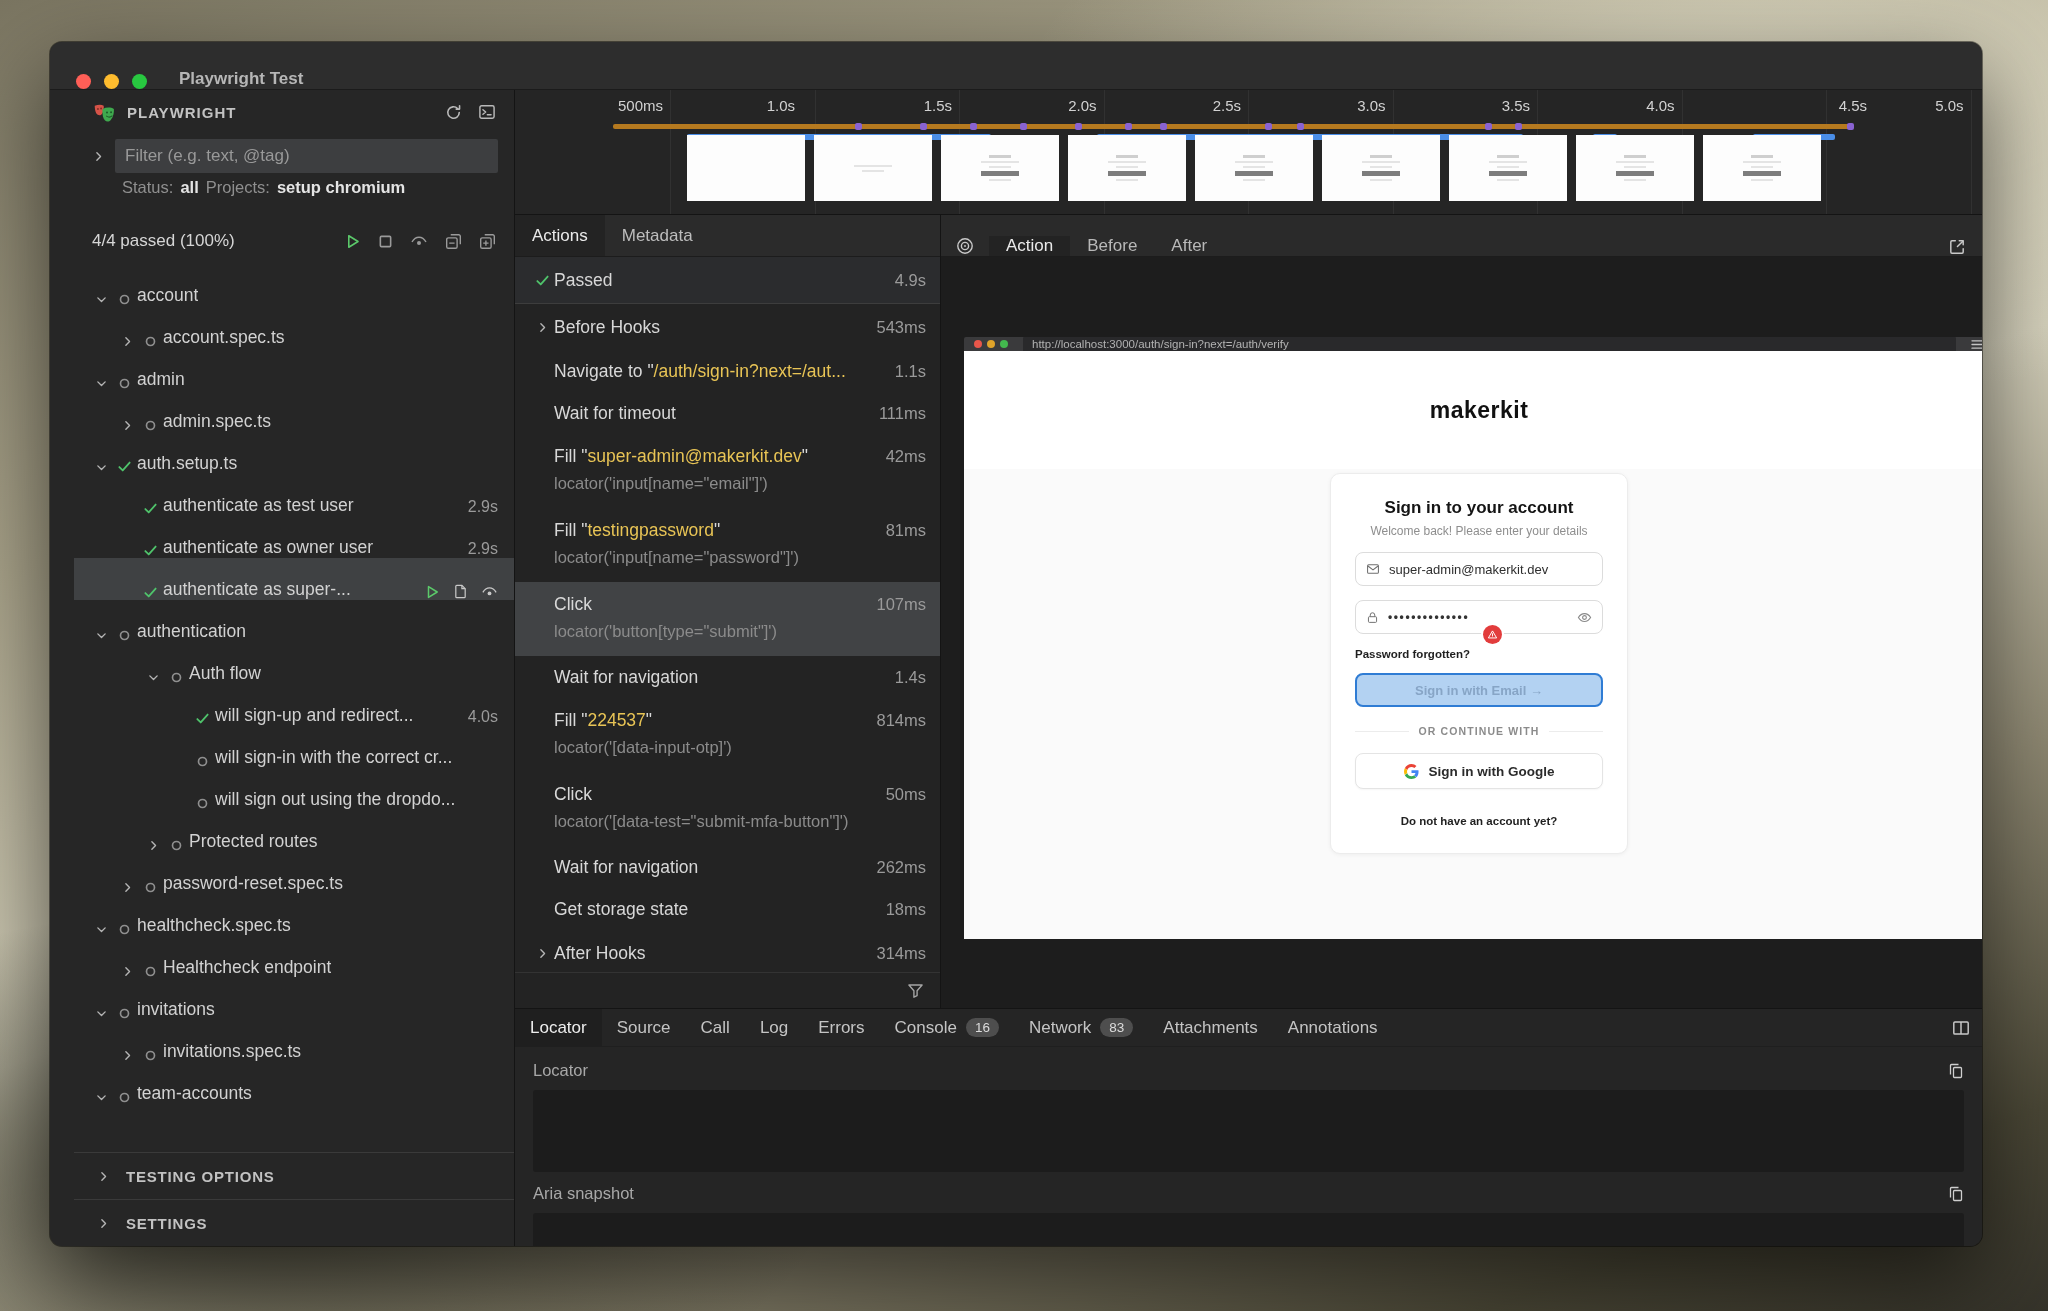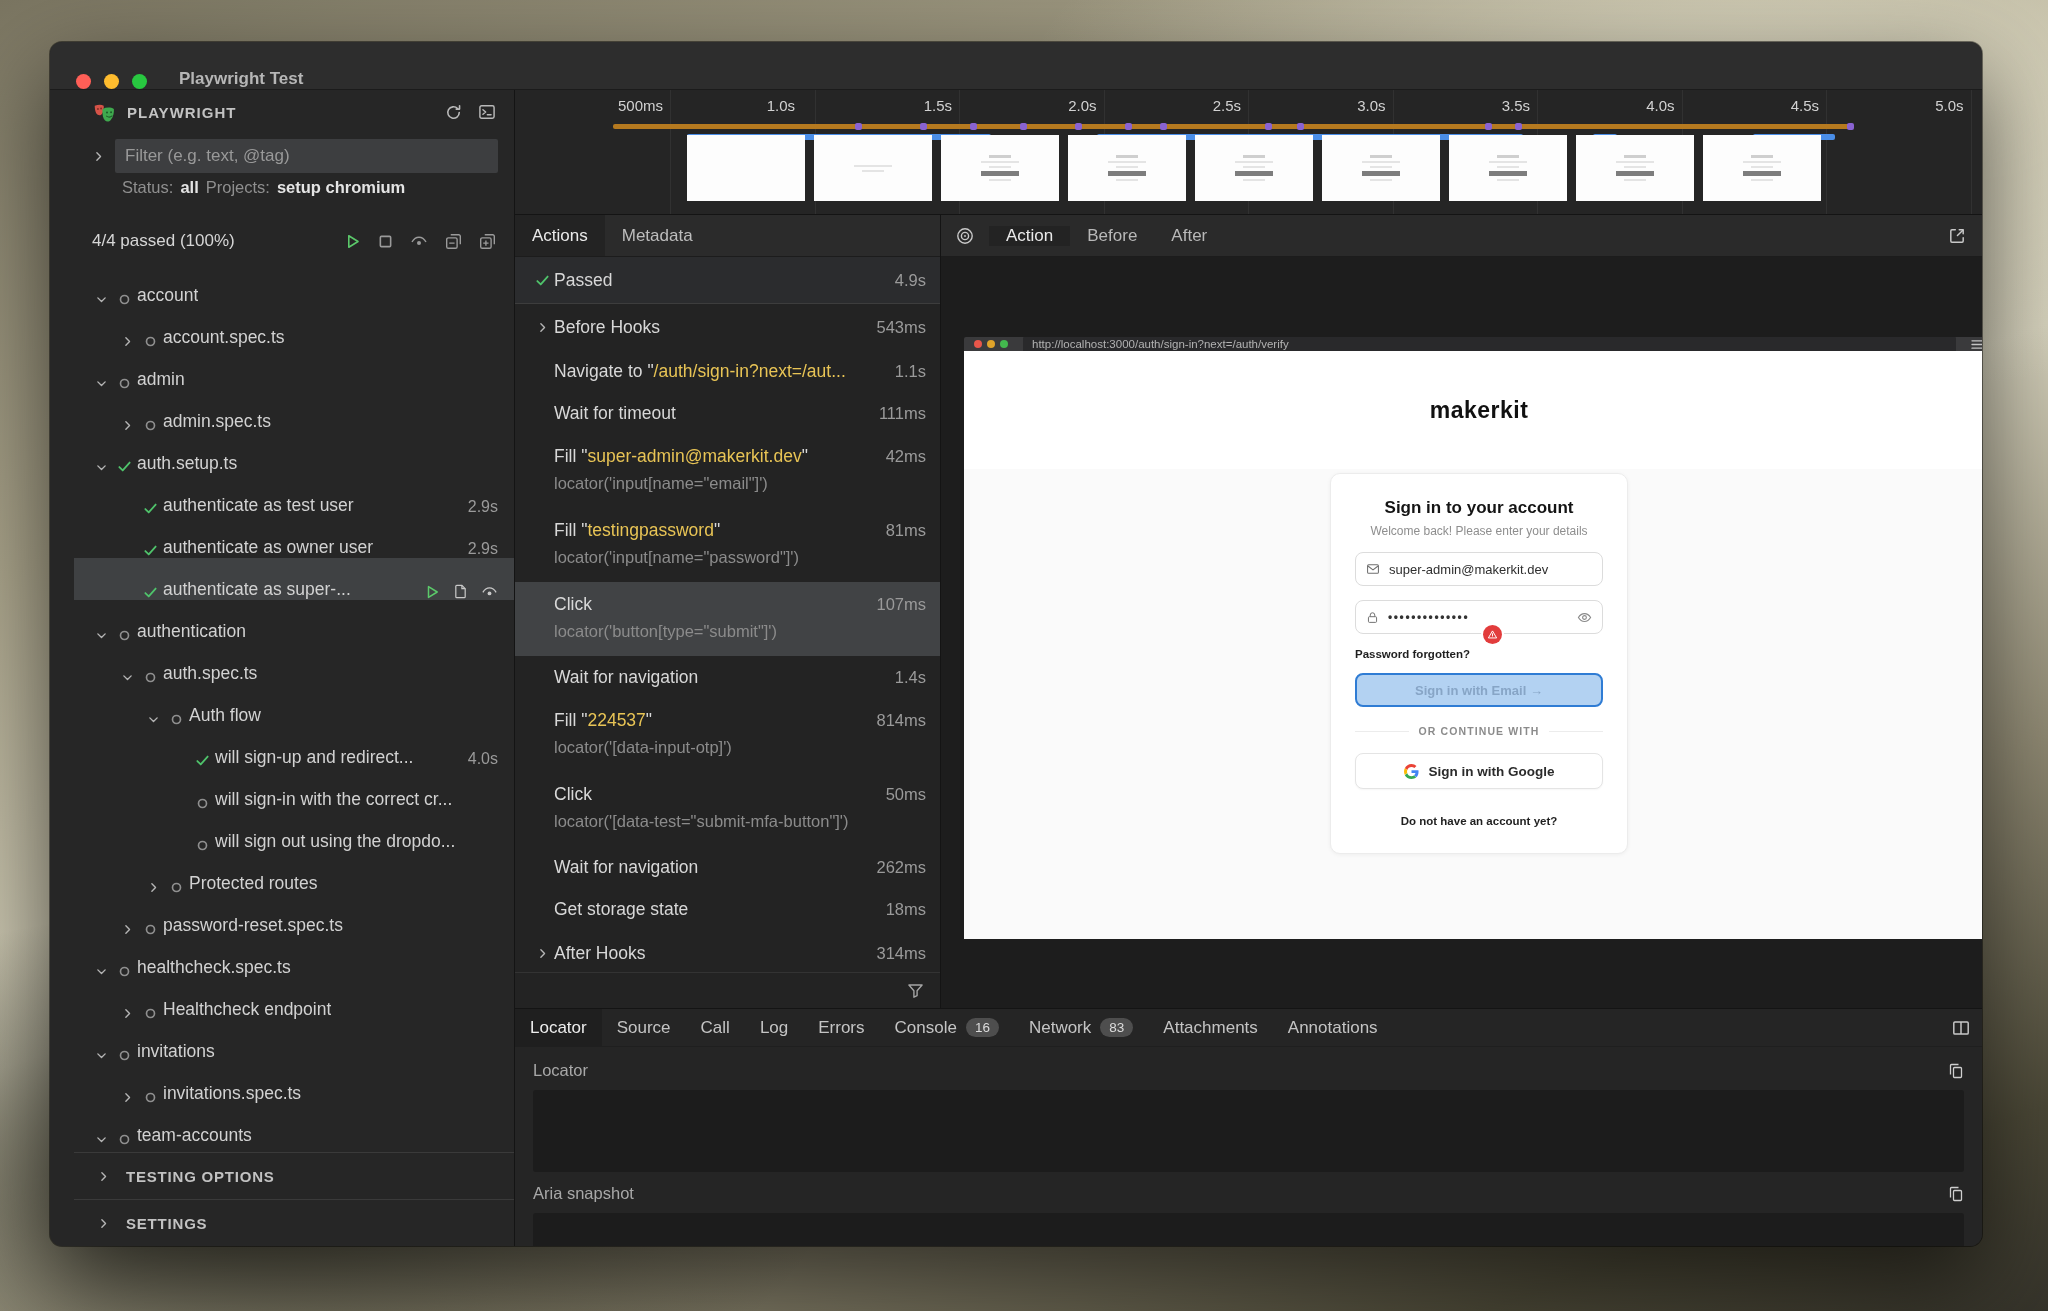--- a/index.html
+++ b/index.html
@@ -74,21 +74,21 @@
   .atitle { font-size:17.5px; color:#d8d8d8; white-space:nowrap; overflow:hidden; text-overflow:ellipsis; }
   .atitle .yv { color:#e8c455; }
   .adur { margin-left:auto; color:#9a9a9a; font-size:16.5px; padding-left:10px; flex:none; }
   .asub { padding-left:23px; color:#8b8b8b; font-size:16.5px; height:28px; white-space:nowrap; overflow:hidden; }
   .passedrow { min-height:46px; background:#2b2c2e; border-bottom:1px solid #3d3d3d; }
   .passedrow .l1 { height:46px; }
   .hookrow { min-height:46px; }
   .afooter { flex:0 0 36px; border-top:1px solid #333; display:flex; align-items:center; justify-content:flex-end; padding:0 16px; color:#a5a5a5; }
   
   .detail { flex:1; display:flex; flex-direction:column; background:#1d1d1d; min-width:0; }
-  .dtabs { flex:0 0 42px; background:#2a2a2a; border-bottom:1px solid #1c1c1c; display:flex; align-items:center; font-size:17px; color:#b8b8b8; }
+  .dtabs { flex:0 0 42px; background:#2a2a2a; border-bottom:1px solid #1c1c1c; display:flex; align-items:flex-end; font-size:17px; color:#b8b8b8; }
   .targetbox { width:48px; display:flex; align-items:center; justify-content:center; color:#c9c9c9; }
   .dtabs .spacer { flex:1; }
   .dtabs .ext { display:flex; align-items:center; padding-right:16px; color:#c9c9c9; }
   .dcontent { flex:1; position:relative; background:#1d1d1d; overflow:hidden; }
   .browser { position:absolute; left:23px; top:80px; width:1030px; height:615px; border-radius:2px; overflow:hidden; }
   .chrome { height:14px; background:#3a3a3c; display:flex; align-items:center; padding:0 10px; gap:5px; }
   .bdot { width:8px; height:8px; border-radius:50%; }
   .bdot.r { background:#e8564a; } .bdot.y { background:#dfa32a; } .bdot.g { background:#43b84e; }
   .urlbar { flex:1; height:17px; background:#29292b; border-radius:3px; margin:0 10px 0 10px; display:flex; align-items:center;
     padding:0 9px; color:#b2b2b2; font-size:11.5px; white-space:nowrap; overflow:hidden; }
@@ -352,33 +352,20 @@
                 <path d="M3.5 6l4.5 4.5L12.5 6"></path>
               </svg>
             </span>
             <span class="ticon icon">
               <svg width="13" height="13" viewBox="0 0 14 14" fill="none" stroke="currentColor" stroke-width="1.8">
                 <circle cx="7" cy="7" r="4.3"></circle>
               </svg>
             </span>
             <span class="tlabel">authentication</span>
           </div>
-          <div class="trow" style="padding-left:42px">
-            <span class="tchev icon">
-              <svg width="13" height="13" viewBox="0 0 16 16" fill="none" stroke="currentColor" stroke-width="1.7" stroke-linecap="round" stroke-linejoin="round">
-                <path d="M3.5 6l4.5 4.5L12.5 6"></path>
-              </svg>
-            </span>
-            <span class="ticon icon">
-              <svg width="13" height="13" viewBox="0 0 14 14" fill="none" stroke="currentColor" stroke-width="1.8">
-                <circle cx="7" cy="7" r="4.3"></circle>
-              </svg>
-            </span>
-            <span class="tlabel">auth.spec.ts</span>
-          </div>
           <div class="trow" style="padding-left:68px">
             <span class="tchev icon">
               <svg width="13" height="13" viewBox="0 0 16 16" fill="none" stroke="currentColor" stroke-width="1.7" stroke-linecap="round" stroke-linejoin="round">
                 <path d="M3.5 6l4.5 4.5L12.5 6"></path>
               </svg>
             </span>
             <span class="ticon icon">
               <svg width="13" height="13" viewBox="0 0 14 14" fill="none" stroke="currentColor" stroke-width="1.8">
                 <circle cx="7" cy="7" r="4.3"></circle>
               </svg>
@@ -536,21 +523,21 @@
           <div class="ticklabel" style="left:581.5px">2.0s</div>
           <div class="gridline" style="left:733px"></div>
           <div class="ticklabel" style="left:726px">2.5s</div>
           <div class="gridline" style="left:877.5px"></div>
           <div class="ticklabel" style="left:870.5px">3.0s</div>
           <div class="gridline" style="left:1022px"></div>
           <div class="ticklabel" style="left:1015px">3.5s</div>
           <div class="gridline" style="left:1166.5px"></div>
           <div class="ticklabel" style="left:1159.5px">4.0s</div>
           <div class="gridline" style="left:1311px"></div>
-          <div class="ticklabel" style="left:1304px">4.5s</div>
+          <div class="ticklabel" style="left:1352px">4.5s</div>
           <div class="gridline" style="left:1455.5px"></div>
           <div class="ticklabel" style="left:1448.5px">5.0s</div>
           <div class="bar-orange" style="left:98px;width:1240px"></div>
           <div class="bar-blue" style="left:172px;width:304px"></div>
           <div class="bar-blue" style="left:582px;width:426px"></div>
           <div class="bar-blue" style="left:1078px;width:24px"></div>
           <div class="bar-blue" style="left:1238px;width:82px"></div>
           <div class="dot" style="left:340px"></div>
           <div class="dot" style="left:405px"></div>
           <div class="dot" style="left:455px"></div>

